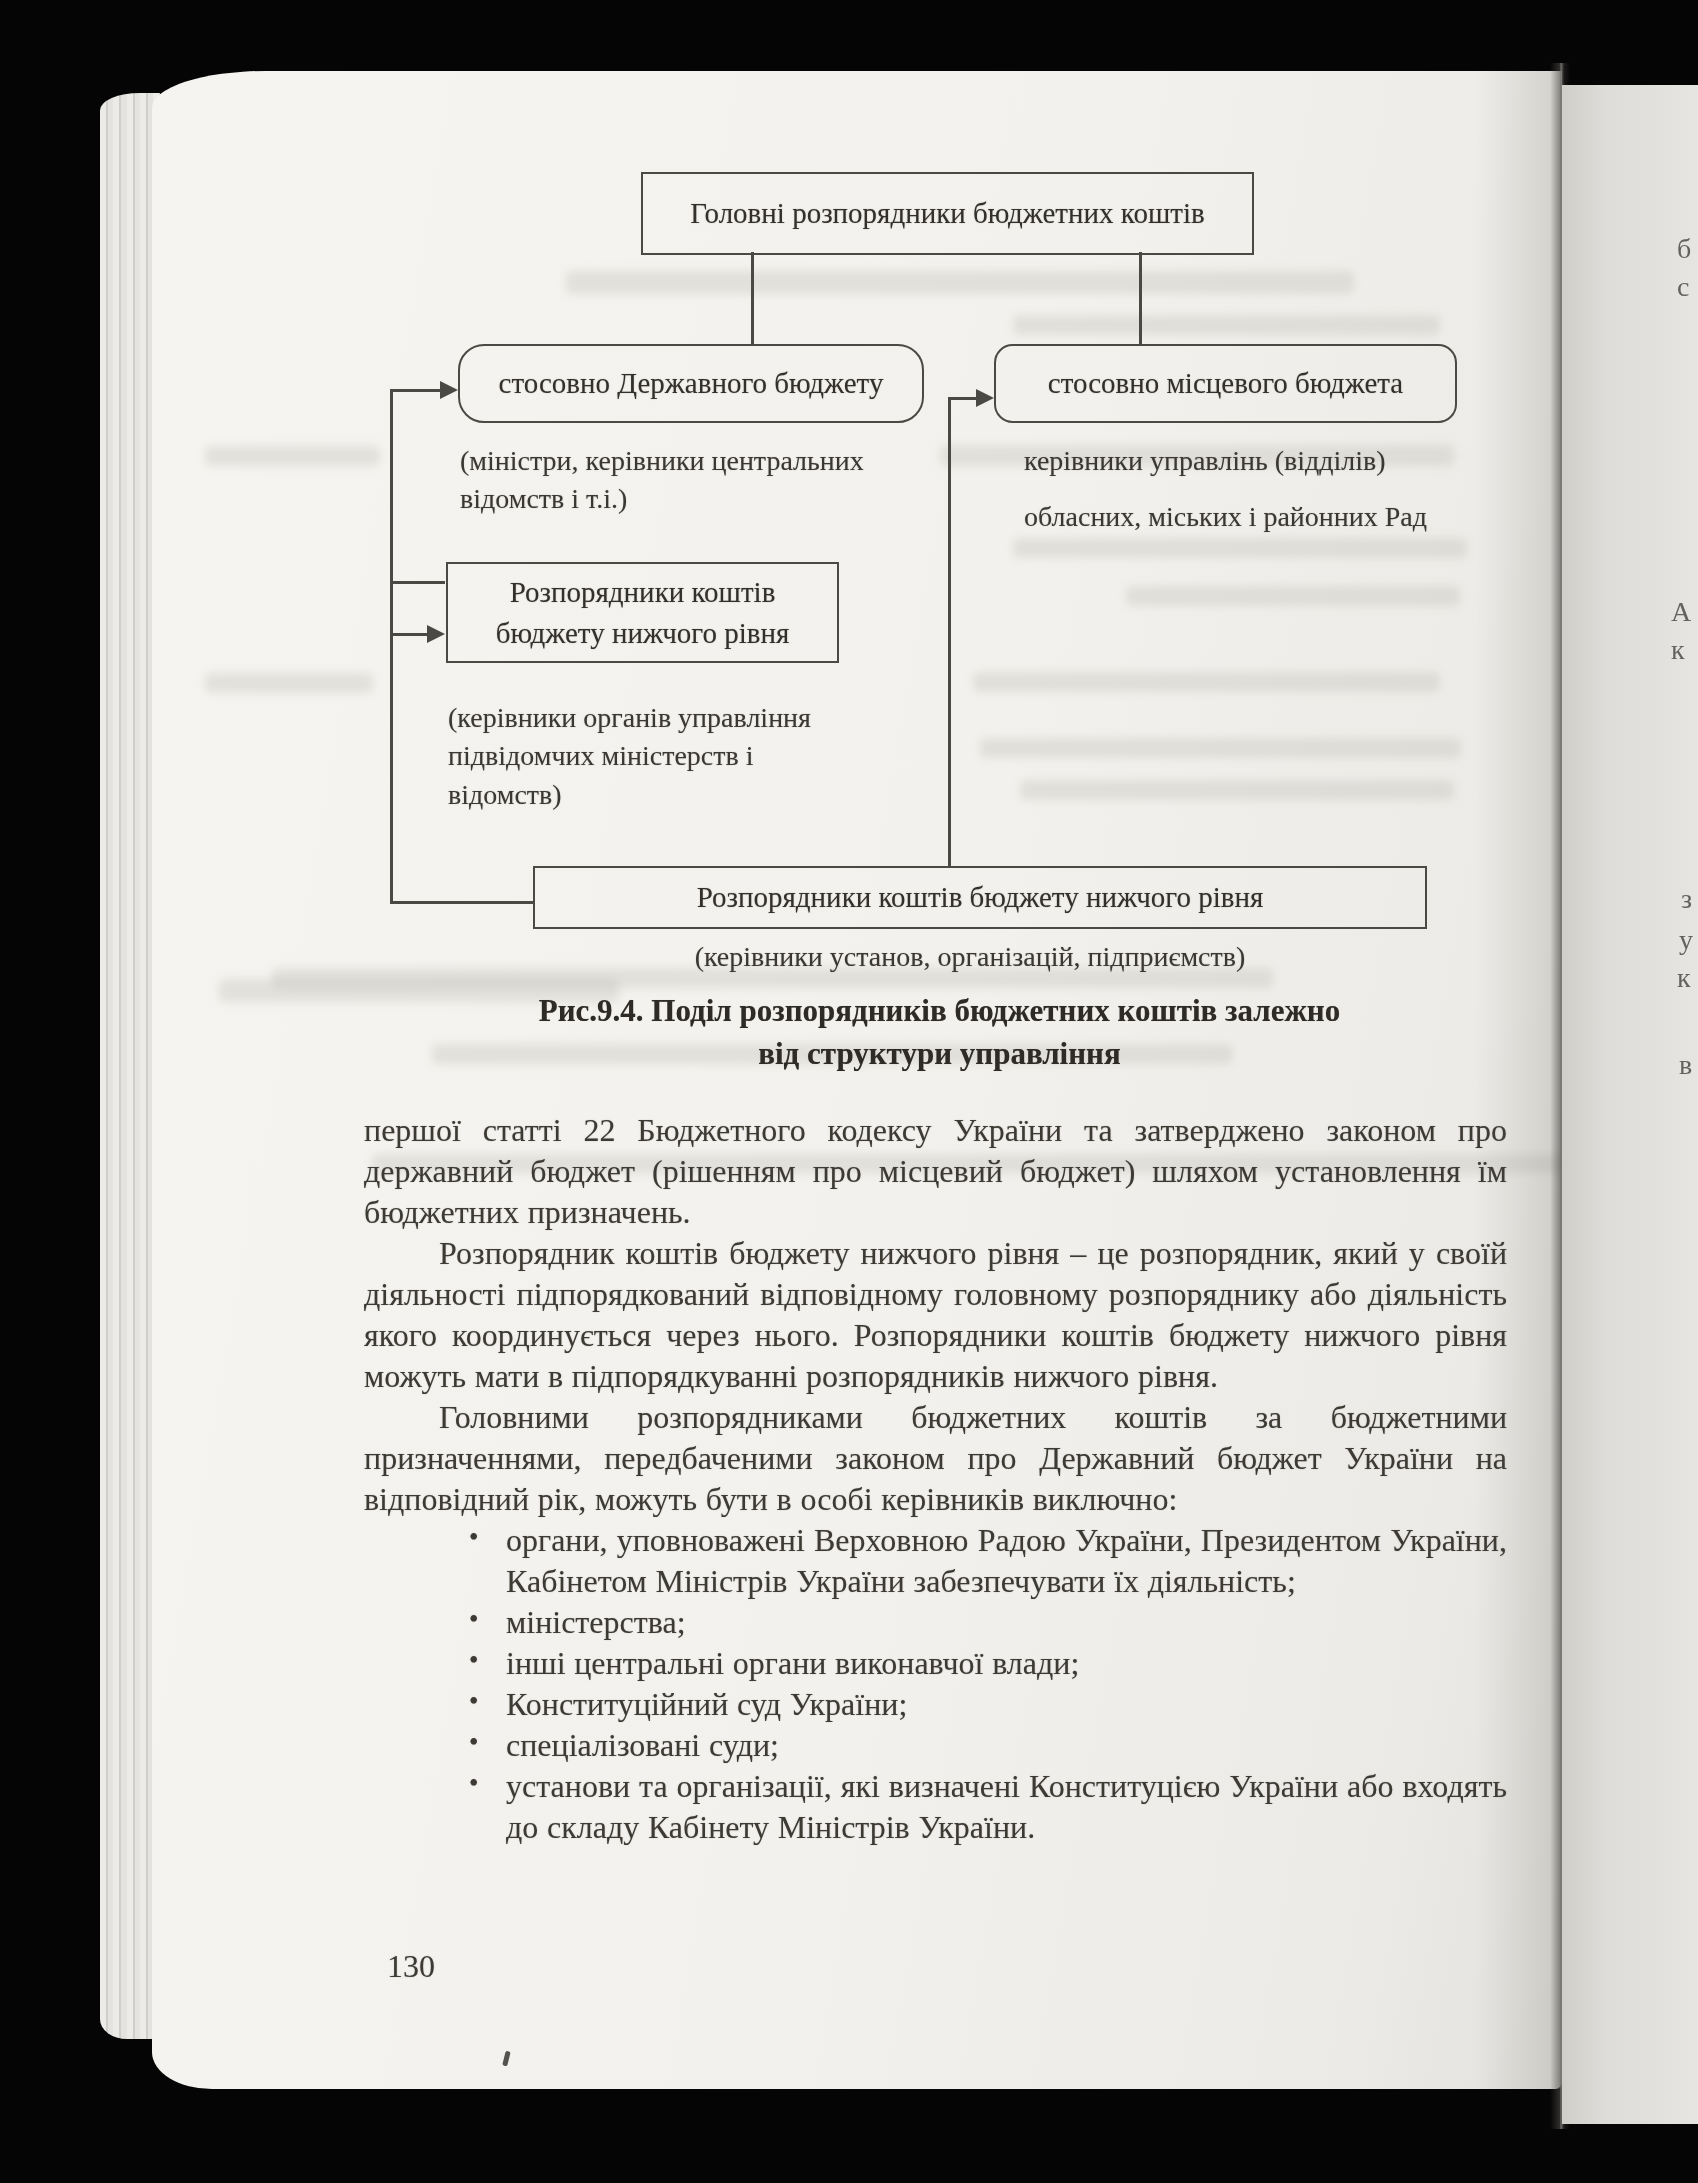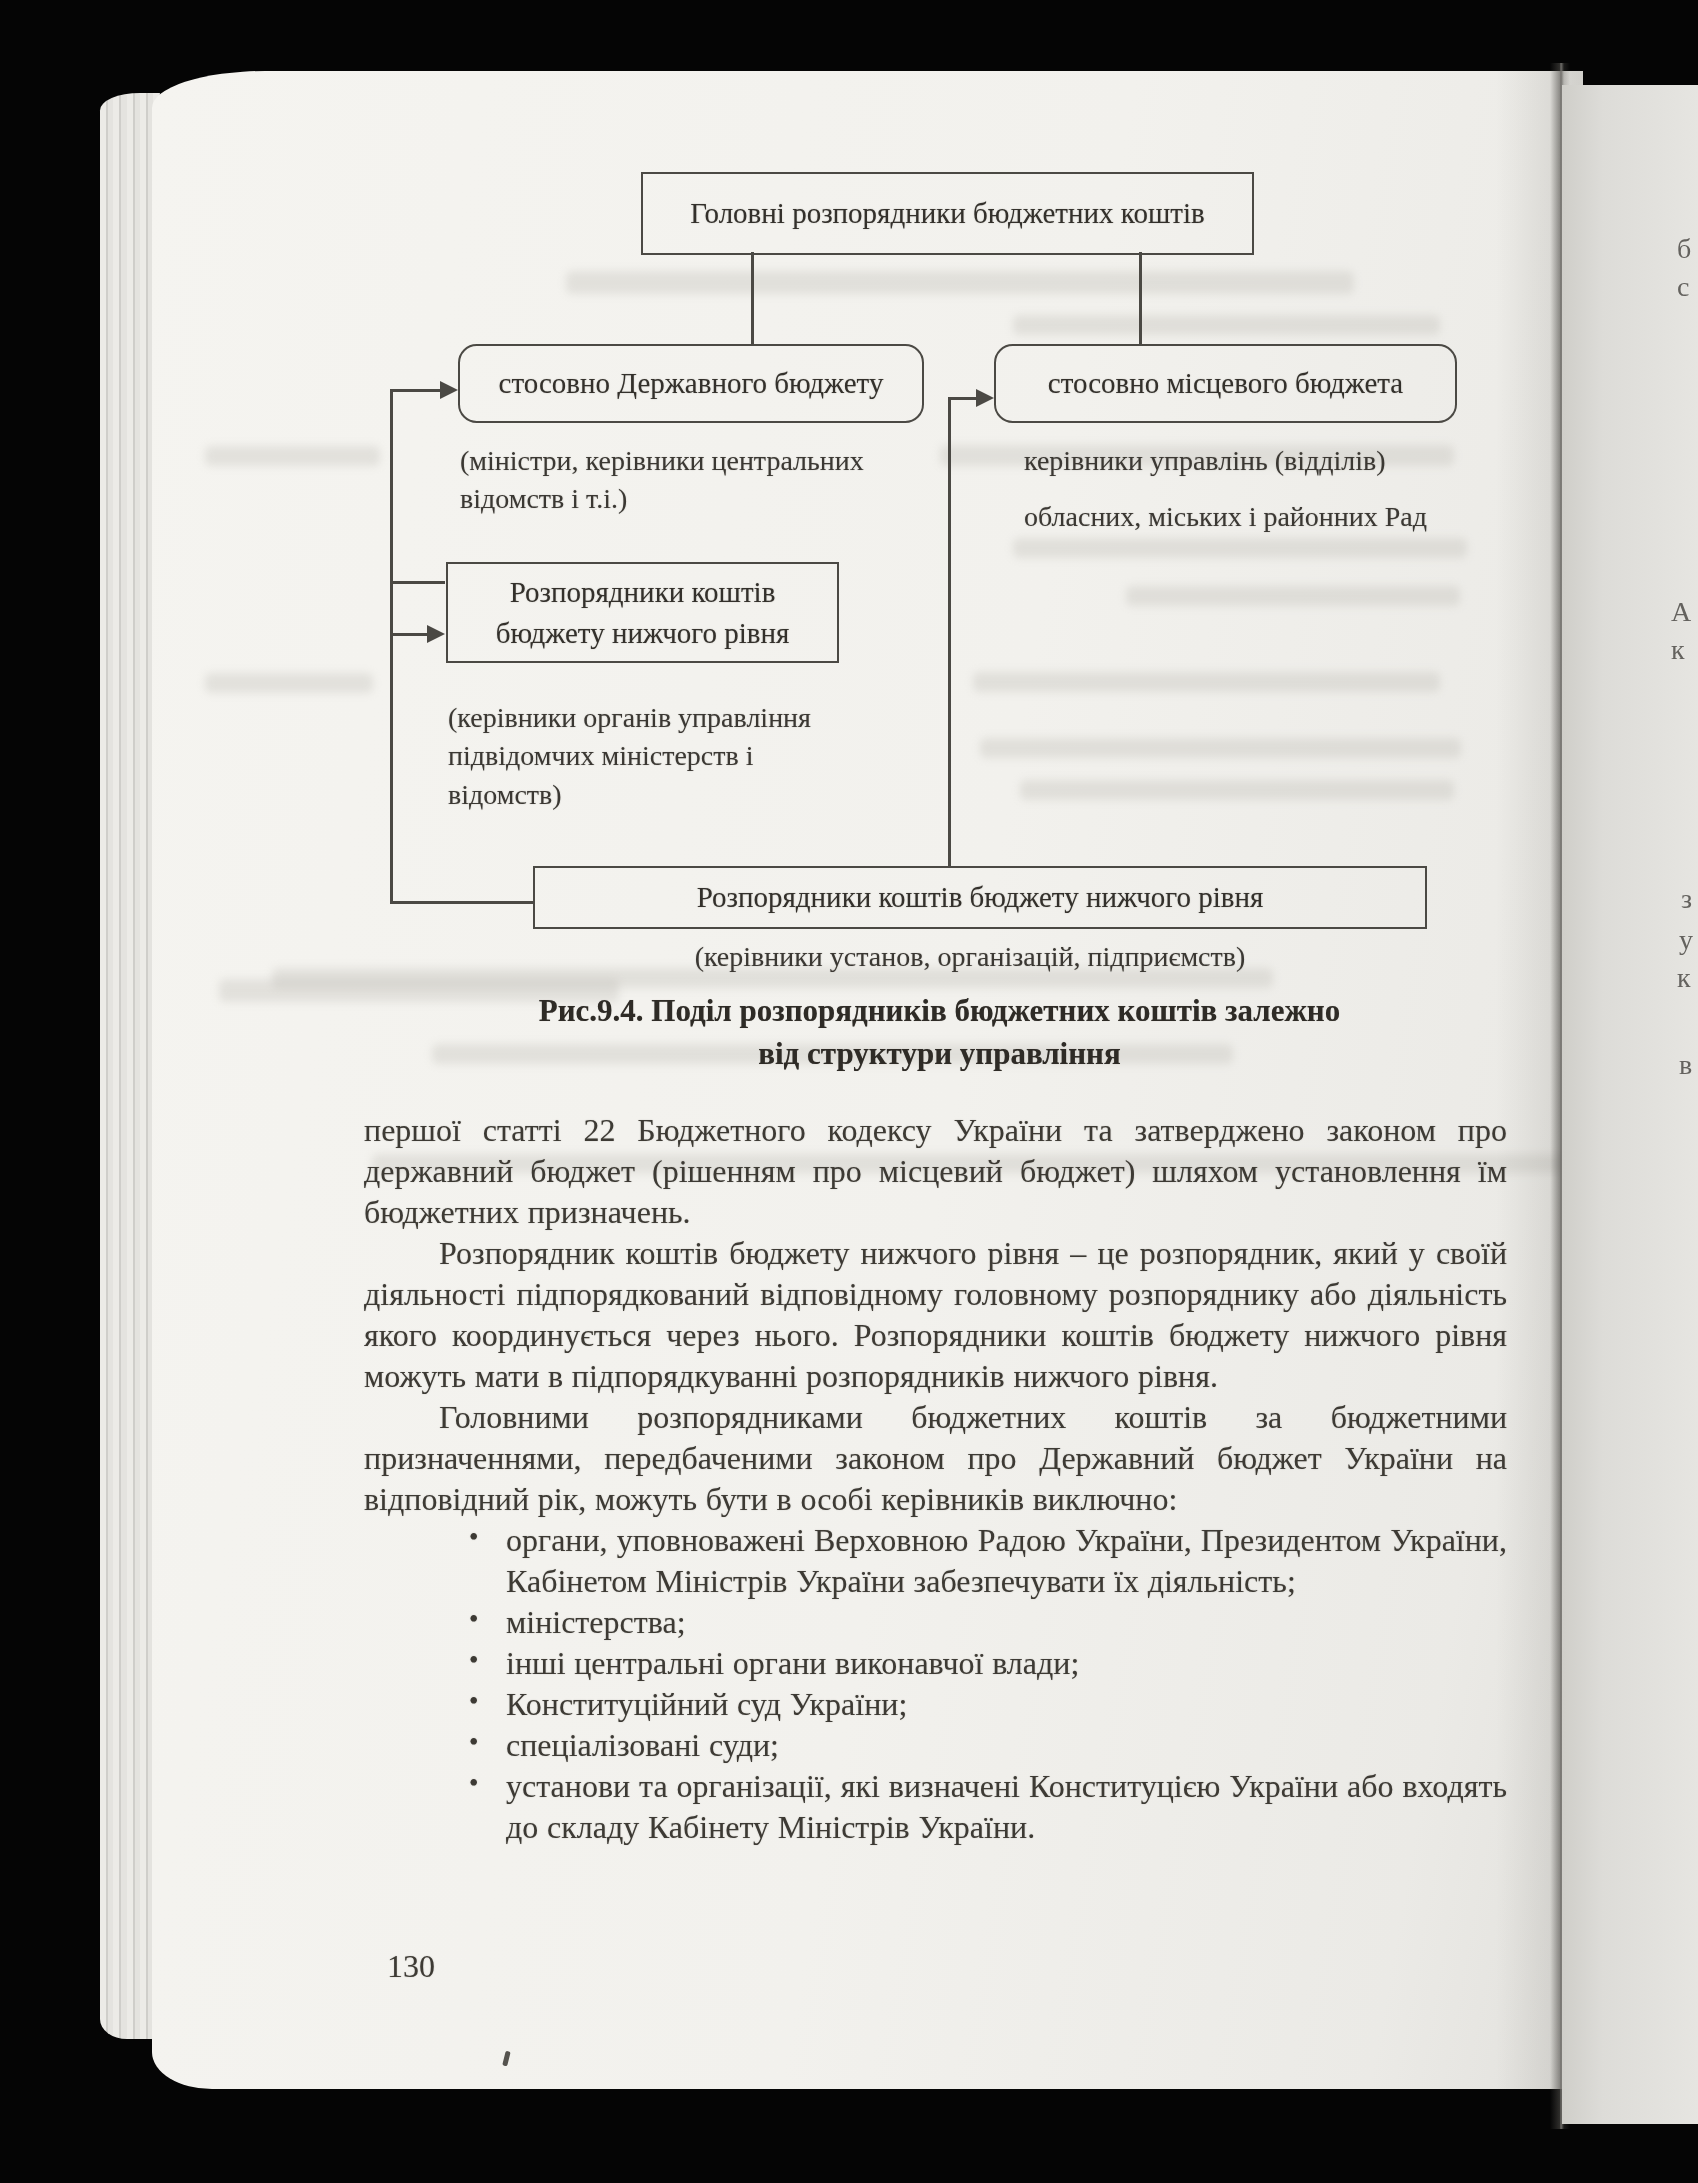--- a/index.html
+++ b/index.html
@@ -5,21 +5,21 @@
   html,body{margin:0;padding:0;background:#050505;}
   .stage{position:relative;width:1698px;height:2183px;background:#050505;overflow:hidden;
          font-family:"Liberation Serif","DejaVu Serif",serif;}
   
   .stack-left{position:absolute;left:100px;top:93px;width:60px;height:1946px;
     background:repeating-linear-gradient(90deg,#ecebe7 0 6px,#cfceca 6px 8px,#e4e3df 8px 13.3px);
     border-top-left-radius:40px 17.4px;border-bottom-left-radius:27px 20px;}
   .page{position:absolute;left:152px;top:71px;width:1410px;height:2018px;
     background:linear-gradient(100deg,#f5f4f0 0%,#f2f1ed 55%,#ebeae6 88%,#e2e1dd 100%);
     border-top-left-radius:113px 37px;border-bottom-left-radius:60px 37px;
-    border-bottom-right-radius:6.7px;padding-left:21px;}
+    border-bottom-right-radius:6.7px;}
   .page::after{content:"";position:absolute;right:0;top:0;bottom:0;width:87px;
     background:linear-gradient(90deg,rgba(110,108,102,0) 0%,rgba(110,108,102,0.22) 100%);}
   .gutter{position:absolute;left:1550px;top:63px;width:20px;height:2066px;
     background:linear-gradient(90deg,rgba(80,78,74,0) 0%,rgba(80,78,74,0.55) 48%,#72706c 55%,rgba(90,88,84,0.25) 70%,rgba(90,88,84,0) 100%);}
   .facing{position:absolute;left:1562px;top:85px;width:136px;height:2039px;
     background:linear-gradient(90deg,#cfcec9 0%,#dddcd8 30%,#e6e5e1 100%);}
   .fragment{position:absolute;left:115px;width:27px;color:#4e4c48;font-size:28px;opacity:0.85;}
   
   .bleed{position:absolute;background:#b9b7b0;opacity:0.30;filter:blur(4px);border-radius:5.3px;}
   .stray{position:absolute;left:352px;top:1980px;width:4.7px;height:14.7px;background:#55534e;
@@ -72,21 +72,21 @@
 
     <div class="fig">
 
       <div class="box" style="left:489px;top:101px;width:609px;height:79px;">
         <span>Головні розпорядники бюджетних коштів</span>
       </div>
 
       <div class="line" style="left:599px;top:181px;width:2.7px;height:92px;"></div>
       <div class="line" style="left:987px;top:181px;width:2.7px;height:92px;"></div>
 
-      <div class="box round" style="left:306px;top:273px;width:462px;height:75px;">
+      <div class="box round" style="left:306px;top:273px;width:462px;height:75px;border-radius:26px;">
         <span>стосовно Державного бюджету</span>
       </div>
 
       <div class="box round" style="left:842px;top:273px;width:459px;height:75px;">
         <span>стосовно місцевого бюджета</span>
       </div>
 
       <div class="line" style="left:238px;top:318px;width:2.7px;height:514px;"></div>
       <div class="line" style="left:238px;top:318px;width:51px;height:2.7px;"></div>
       <div class="tri" style="left:288px;top:310px;"></div>

